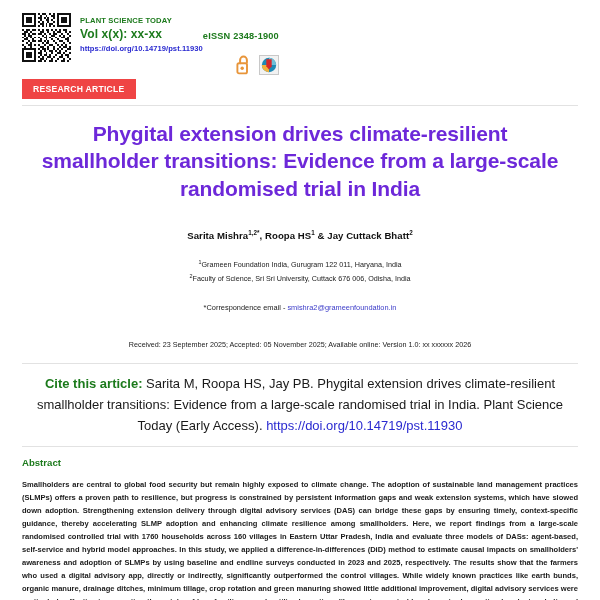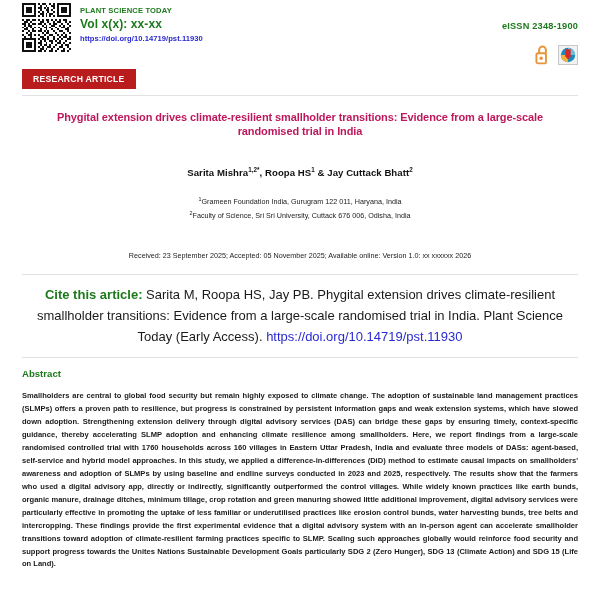--- a/index.html
+++ b/index.html
@@ -21,23 +21,23 @@
     position: relative;
     width: 600px;
     height: 600px;
     box-sizing: border-box;
     padding: 0 22px;
   }
 
   
   .masthead {
     display: flex;
-    justify-content: space-between;
+    justify-content: flex-start;
     align-items: flex-start;
-    padding-top: 3px;
+    padding-top: 13px;
   }
   .masthead-left {
     display: flex;
     align-items: flex-start;
     gap: 9px;
   }
   .qr {
     width: 49px;
     height: 49px;
     flex: 0 0 49px;
@@ -95,40 +95,40 @@
     justify-content: center;
     box-sizing: border-box;
   }
 
   
   .article-tag-row {
     margin-top: 3px;
   }
   .article-tag {
     display: inline-block;
-    background: #b91c1c;
+    background: #ef4444;
     color: #ffffff;
     font-size: 8.6px;
     font-weight: bold;
     letter-spacing: 0.25px;
     padding: 5px 11px 5px 11px;
   }
 
   .rule {
     border: 0;
     border-top: 1px solid #e2e2e2;
     margin: 0;
   }
   .rule-head { margin-top: 6px; }
 
   
   .title {
     text-align: center;
-    color: #be185d;
-    font-size: 11px;
+    color: #6d28d9;
+    font-size: 21px;
     font-weight: bold;
     line-height: 1.3;
     margin: 14px 12px 0 12px;
     letter-spacing: -0.1px;
   }
 
   
   .authors {
     text-align: center;
     font-size: 9.6px;
@@ -432,20 +432,23 @@
 
   <div class="affiliations">
     <div class="affiliation">
       <sup>1</sup><span>Grameen Foundation India, Gurugram 122 011, Haryana, India</span>
     </div>
     <div class="affiliation">
       <sup>2</sup><span>Faculty of Science, Sri Sri University, Cuttack 676 006, Odisha, India</span>
     </div>
   </div>
 
+  <div class="correspondence">
+    <span>*Correspondence email - </span><span class="email">smishra2@grameenfoundation.in</span>
+  </div>
 
   <div class="dates">Received: 23 September 2025; Accepted: 05 November 2025; Available online: Version 1.0: xx xxxxxx 2026</div>
 
   <div class="cite-wrap">
     <hr class="rule">
     <div class="cite-body">
       <span class="cite-label">Cite this article:</span><span> Sarita M, Roopa HS, Jay PB. Phygital extension drives climate-resilient smallholder transitions: Evidence from a large-scale randomised trial in India. Plant Science Today (Early Access). </span><span class="cite-doi">https://doi.org/10.14719/pst.11930</span>
     </div>
     <hr class="rule">
   </div>

